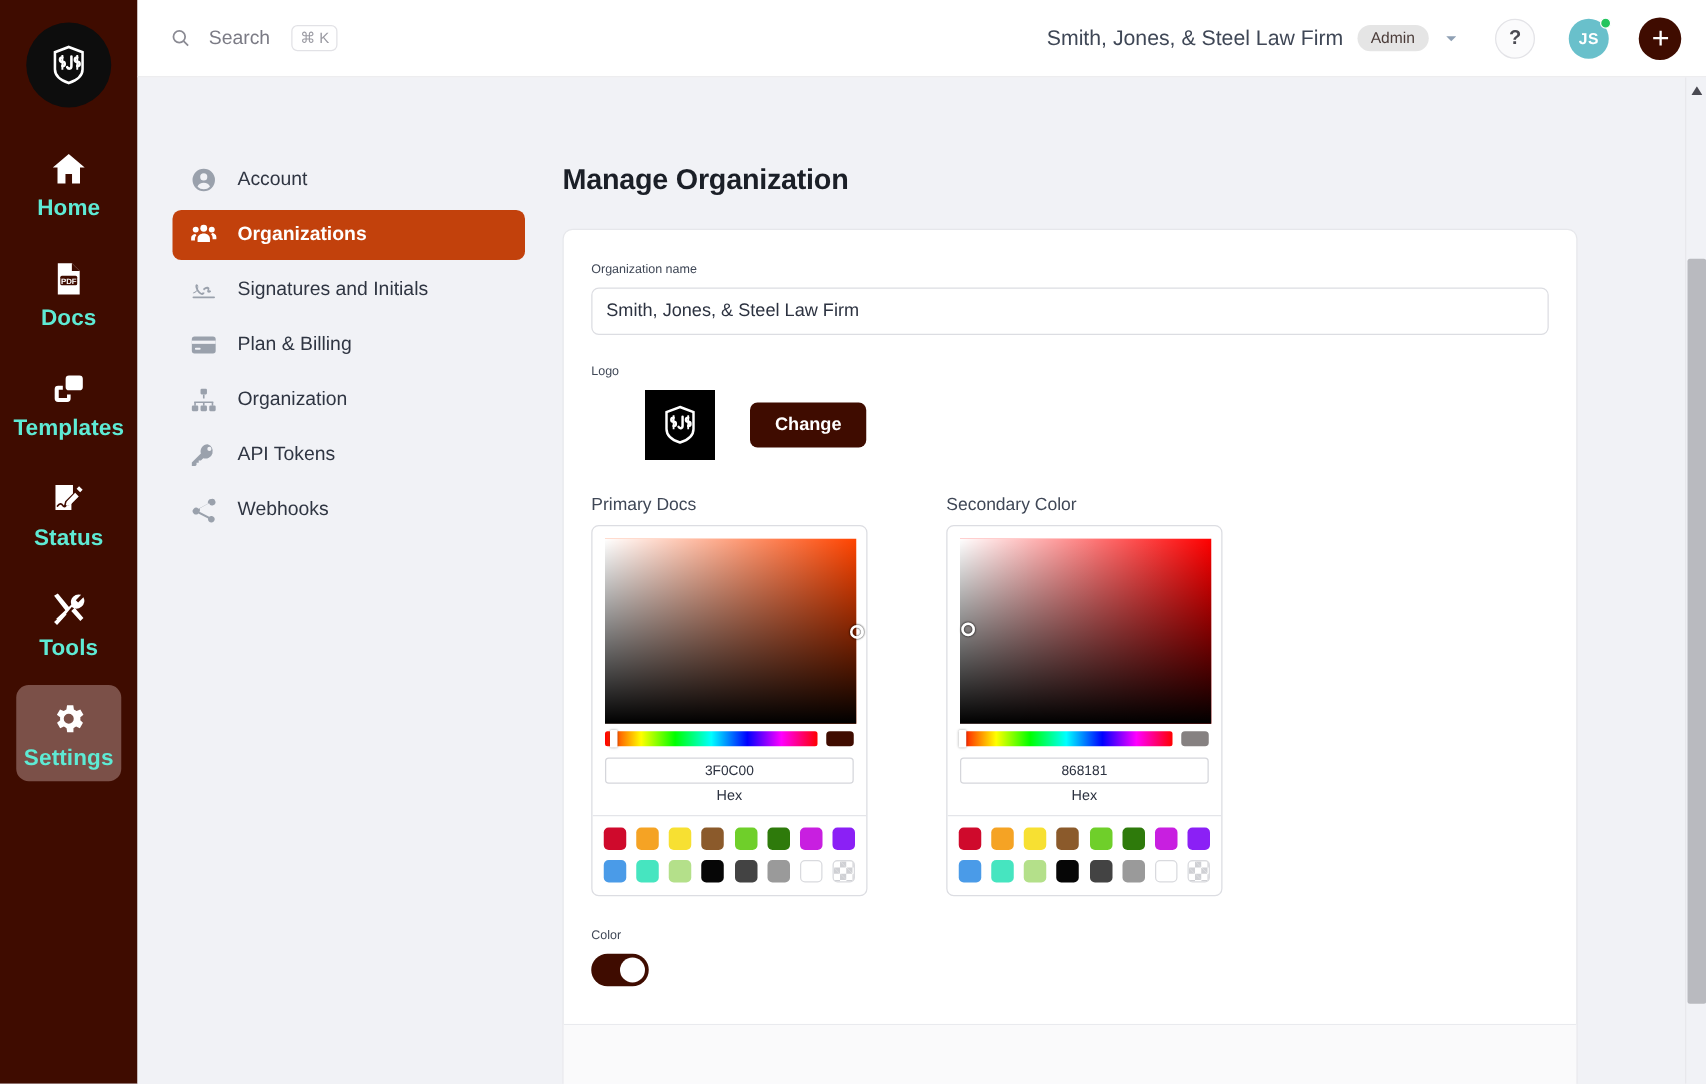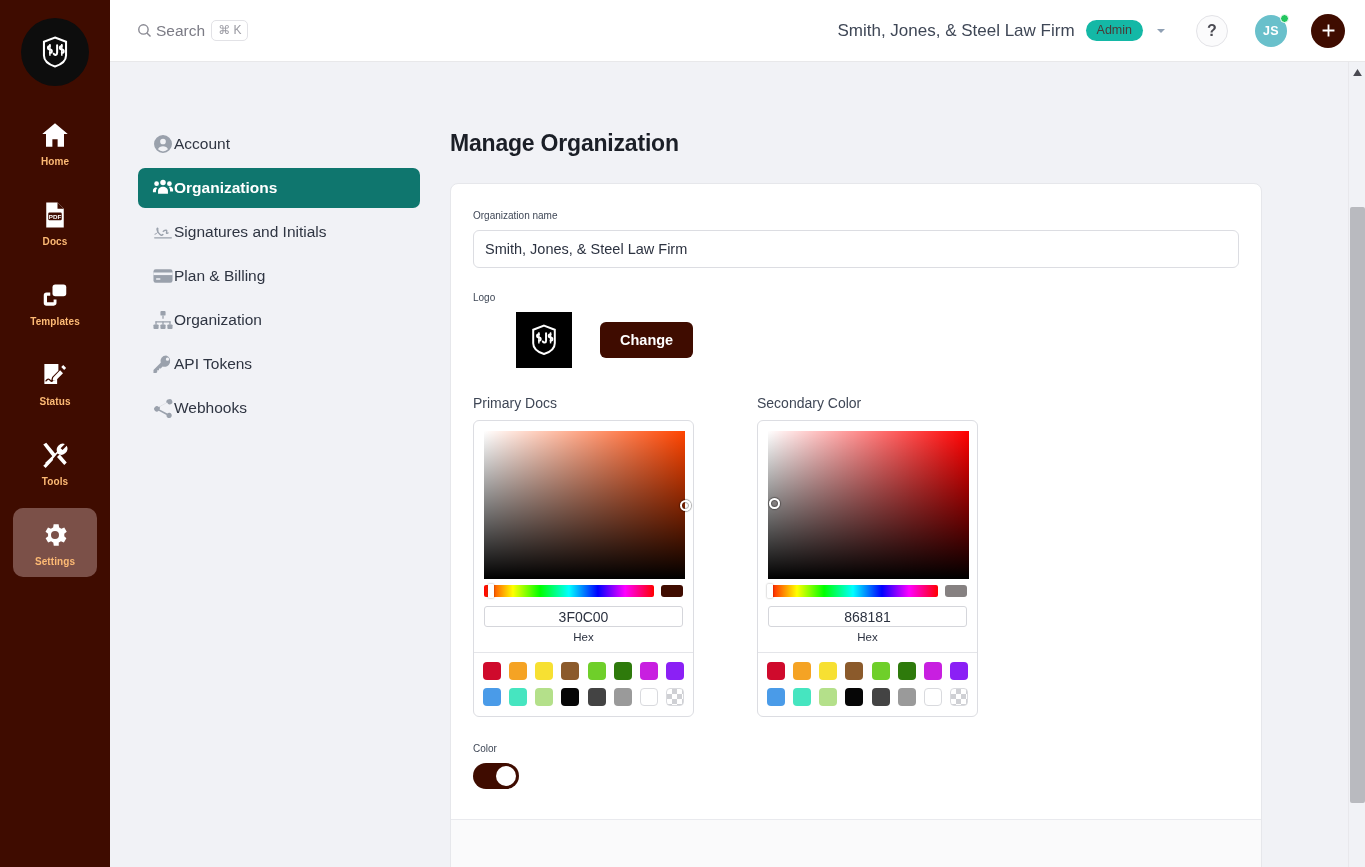--- a/index.html
+++ b/index.html
@@ -30,48 +30,48 @@
     border-radius: 10px;
     display: flex; flex-direction: column; align-items: center;
     gap: 7px;
     margin-bottom: 11px;
     cursor: pointer;
   }
   .rail-item.active { background: #7B5048; }
   .rail-icon { width: 30px; height: 30px; display: block; }
   .rail-icon svg { width: 30px; height: 30px; display: block; fill: #ffffff; }
   .rail-label {
-    color: #fdba74; font-size: 10px; font-weight: 700;
+    color: #5eead4; font-size: 18px; font-weight: 700;
     letter-spacing: .1px; line-height: 1;
   }
 
   
   #right-col { flex: 1 1 auto; height: 867px; display: flex; flex-direction: column; min-width: 0; }
 
   
   #top-bar {
     height: 62px; flex: 0 0 62px;
     background: #ffffff;
     border-bottom: 1px solid #e8e8ea;
     display: flex; align-items: center;
     padding: 0 20px 0 26px;
   }
-  #search-box { display: flex; align-items: center; gap: 3px; cursor: pointer; text-align: center; }
+  #search-box { display: flex; align-items: center; gap: 14px; cursor: pointer; text-align: center; }
   #search-box .mag { width: 17px; height: 17px; }
   #search-box .mag svg { width: 17px; height: 17px; display:block; stroke: #8a8a93; fill: none; stroke-width: 2; }
   #search-label { color: #7b7b85; font-size: 15.5px; }
   #search-kbd {
     border: 1px solid #e2e2e6; border-radius: 5px;
     color: #9a9aa2; font-size: 12px;
     padding: 3px 6px 4px; margin-left: 3px; line-height: 1;
   }
   #top-right { margin-left: auto; display: flex; align-items: center; gap: 0; }
   #org-name { color: #3f4756; font-size: 17px; font-weight: 400; }
   #admin-badge {
-    background: #14b8a6; color: #4a3b38;
+    background: #e5e5e5; color: #4a3b38;
     font-size: 12.5px; font-weight: 500;
     border-radius: 11px; padding: 3px 11px 4px;
     margin-left: 11px;
   }
   #org-caret { margin-left: 10px; cursor: pointer; display: flex; align-items: center; }
   #org-caret svg { width: 16px; height: 16px; fill: #8fa0b4; display: block; }
   #help-btn {
     width: 32px; height: 32px; border-radius: 50%;
     border: 1px solid #e3e3e7; background: #fbfbfc;
     display: flex; align-items: center; justify-content: center;
@@ -101,28 +101,28 @@
   
   #body-area { flex: 1 1 auto; display: flex; min-height: 0; position: relative; background: #f1f2f6; }
 
   
   #settings-nav {
     width: 330px; flex: 0 0 330px;
     padding: 62px 0 0 28px;
   }
   .nav-item {
     width: 282px; height: 40px;
-    display: flex; align-items: center; 
+    display: flex; align-items: center; gap: 16px;
     border-radius: 7px;
     padding: 0 14px;
     margin-bottom: 4px;
     cursor: pointer;
     text-align: right;
   }
-  .nav-item.active { background: #0f766e; }
+  .nav-item.active { background: #c2410c; }
   .nav-ico { width: 22px; height: 22px; flex: 0 0 22px; }
   .nav-ico svg { width: 22px; height: 22px; display: block; fill: #9aa1ac; }
   .nav-item.active .nav-ico svg { fill: #ffffff; }
   .nav-text { color: #2f3542; font-size: 15.5px; }
   .nav-item.active .nav-text { color: #ffffff; font-weight: 700; }
 
   
   #main-panel { flex: 1 1 auto; padding: 68px 80px 0 10px; min-width: 0; }
   #page-title { font-size: 23px; font-weight: 600; color: #1b1f27; letter-spacing: -.2px; }
   #page-sub { font-size: 14.5px; color: #4b5261; margin-top: 11px; }
@@ -203,21 +203,21 @@
     box-shadow: 0 0 2px rgba(0,0,0,.4);
   }
   .preview-chip { width: 22px; height: 12px; border-radius: 3px; }
   .hex-input {
     display: block;
     width: 199px; height: 21px;
     margin: 9px auto 0;
     border: 1px solid #d5d6db; border-radius: 3px;
     background: #ffffff;
     font-family: "Liberation Sans", sans-serif;
-    font-size: 14px; color: #2c3240;
+    font-size: 11px; color: #2c3240;
     text-align: center; outline: none;
     padding: 0;
   }
   .hex-caption {
     text-align: center; font-size: 11.5px; color: #2c3240;
     margin: 4px 0 9px;
   }
   .swatch-area {
     border-top: 1px solid #e4e5e9;
     padding: 9px 9px 10px;

